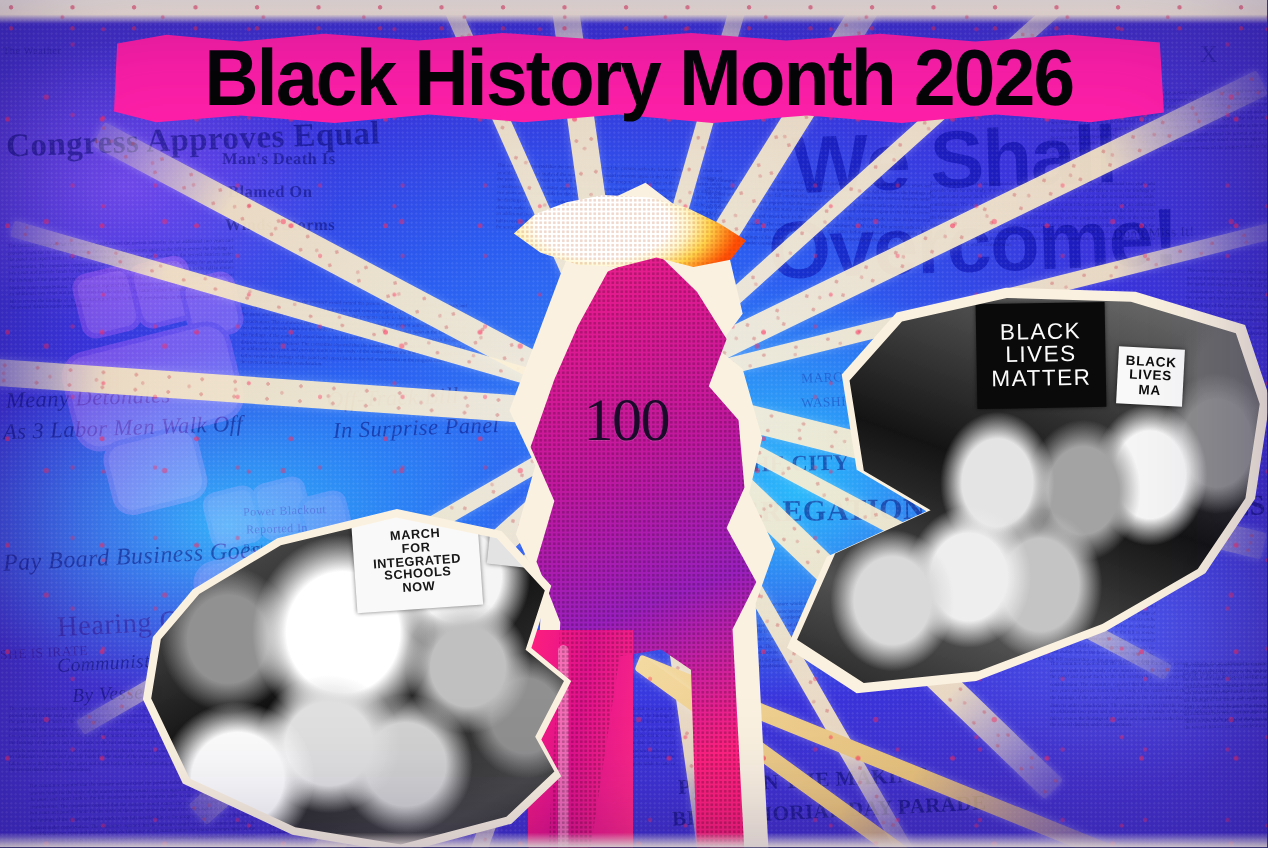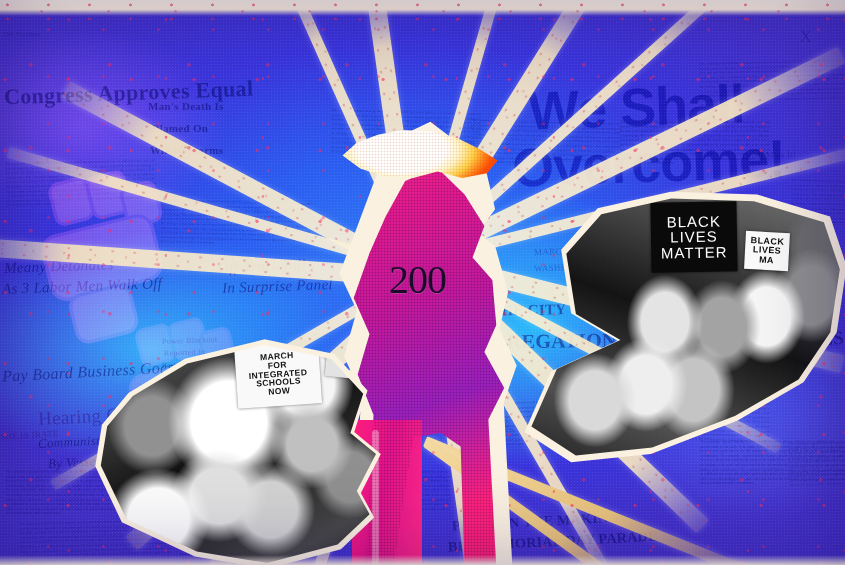--- a/index.html
+++ b/index.html
@@ -442,21 +442,21 @@
 
   <div class="speckle"></div>
 
   <div id="torch-outline"></div>
   <div id="torch-body"></div>
   <div id="torch-shaft"></div>
   <div id="torch-shaft-hi"></div>
   <div id="torch-dither"></div>
   <div id="torch-flame"></div>
   <div id="torch-flame-dither"></div>
-  <div id="torch-100">200</div>
+  <div id="torch-100">100</div>
 
   <div class="cut-border" id="fist-cut-ring"></div>
   <div class="cut" id="fist-cut">
     <div id="fist-photos"></div>
     <div class="placard" style="left:148px;top:4px;width:84px;height:64px;font-size:8.5px;transform:rotate(-4deg);">
       <span>MARCH</span>
       <span>FOR</span>
       <span>INTEGRATED</span>
       <span>SCHOOLS</span>
       <span>NOW</span>
@@ -474,18 +474,22 @@
       <span>LIVES</span>
       <span>MATTER</span>
     </div>
     <div class="placard" style="left:220px;top:36px;width:44px;height:38px;font-size:9px;background:#ededed;color:#1a1a1a;letter-spacing:.5px;transform:rotate(3deg);">
       <span>BLACK</span>
       <span>LIVES</span>
       <span>MA</span>
     </div>
   </div>
 
+  <div id="title-wrap">
+    <div id="title-band"></div>
+    <div id="title-text">Black History Month 2026</div>
+  </div>
 
   <div id="top-edge"></div>
   <div id="top-edge-speck"></div>
   <div id="bottom-edge"></div>
   <div class="vignette"></div>
 </div>
 
 </body></html>

